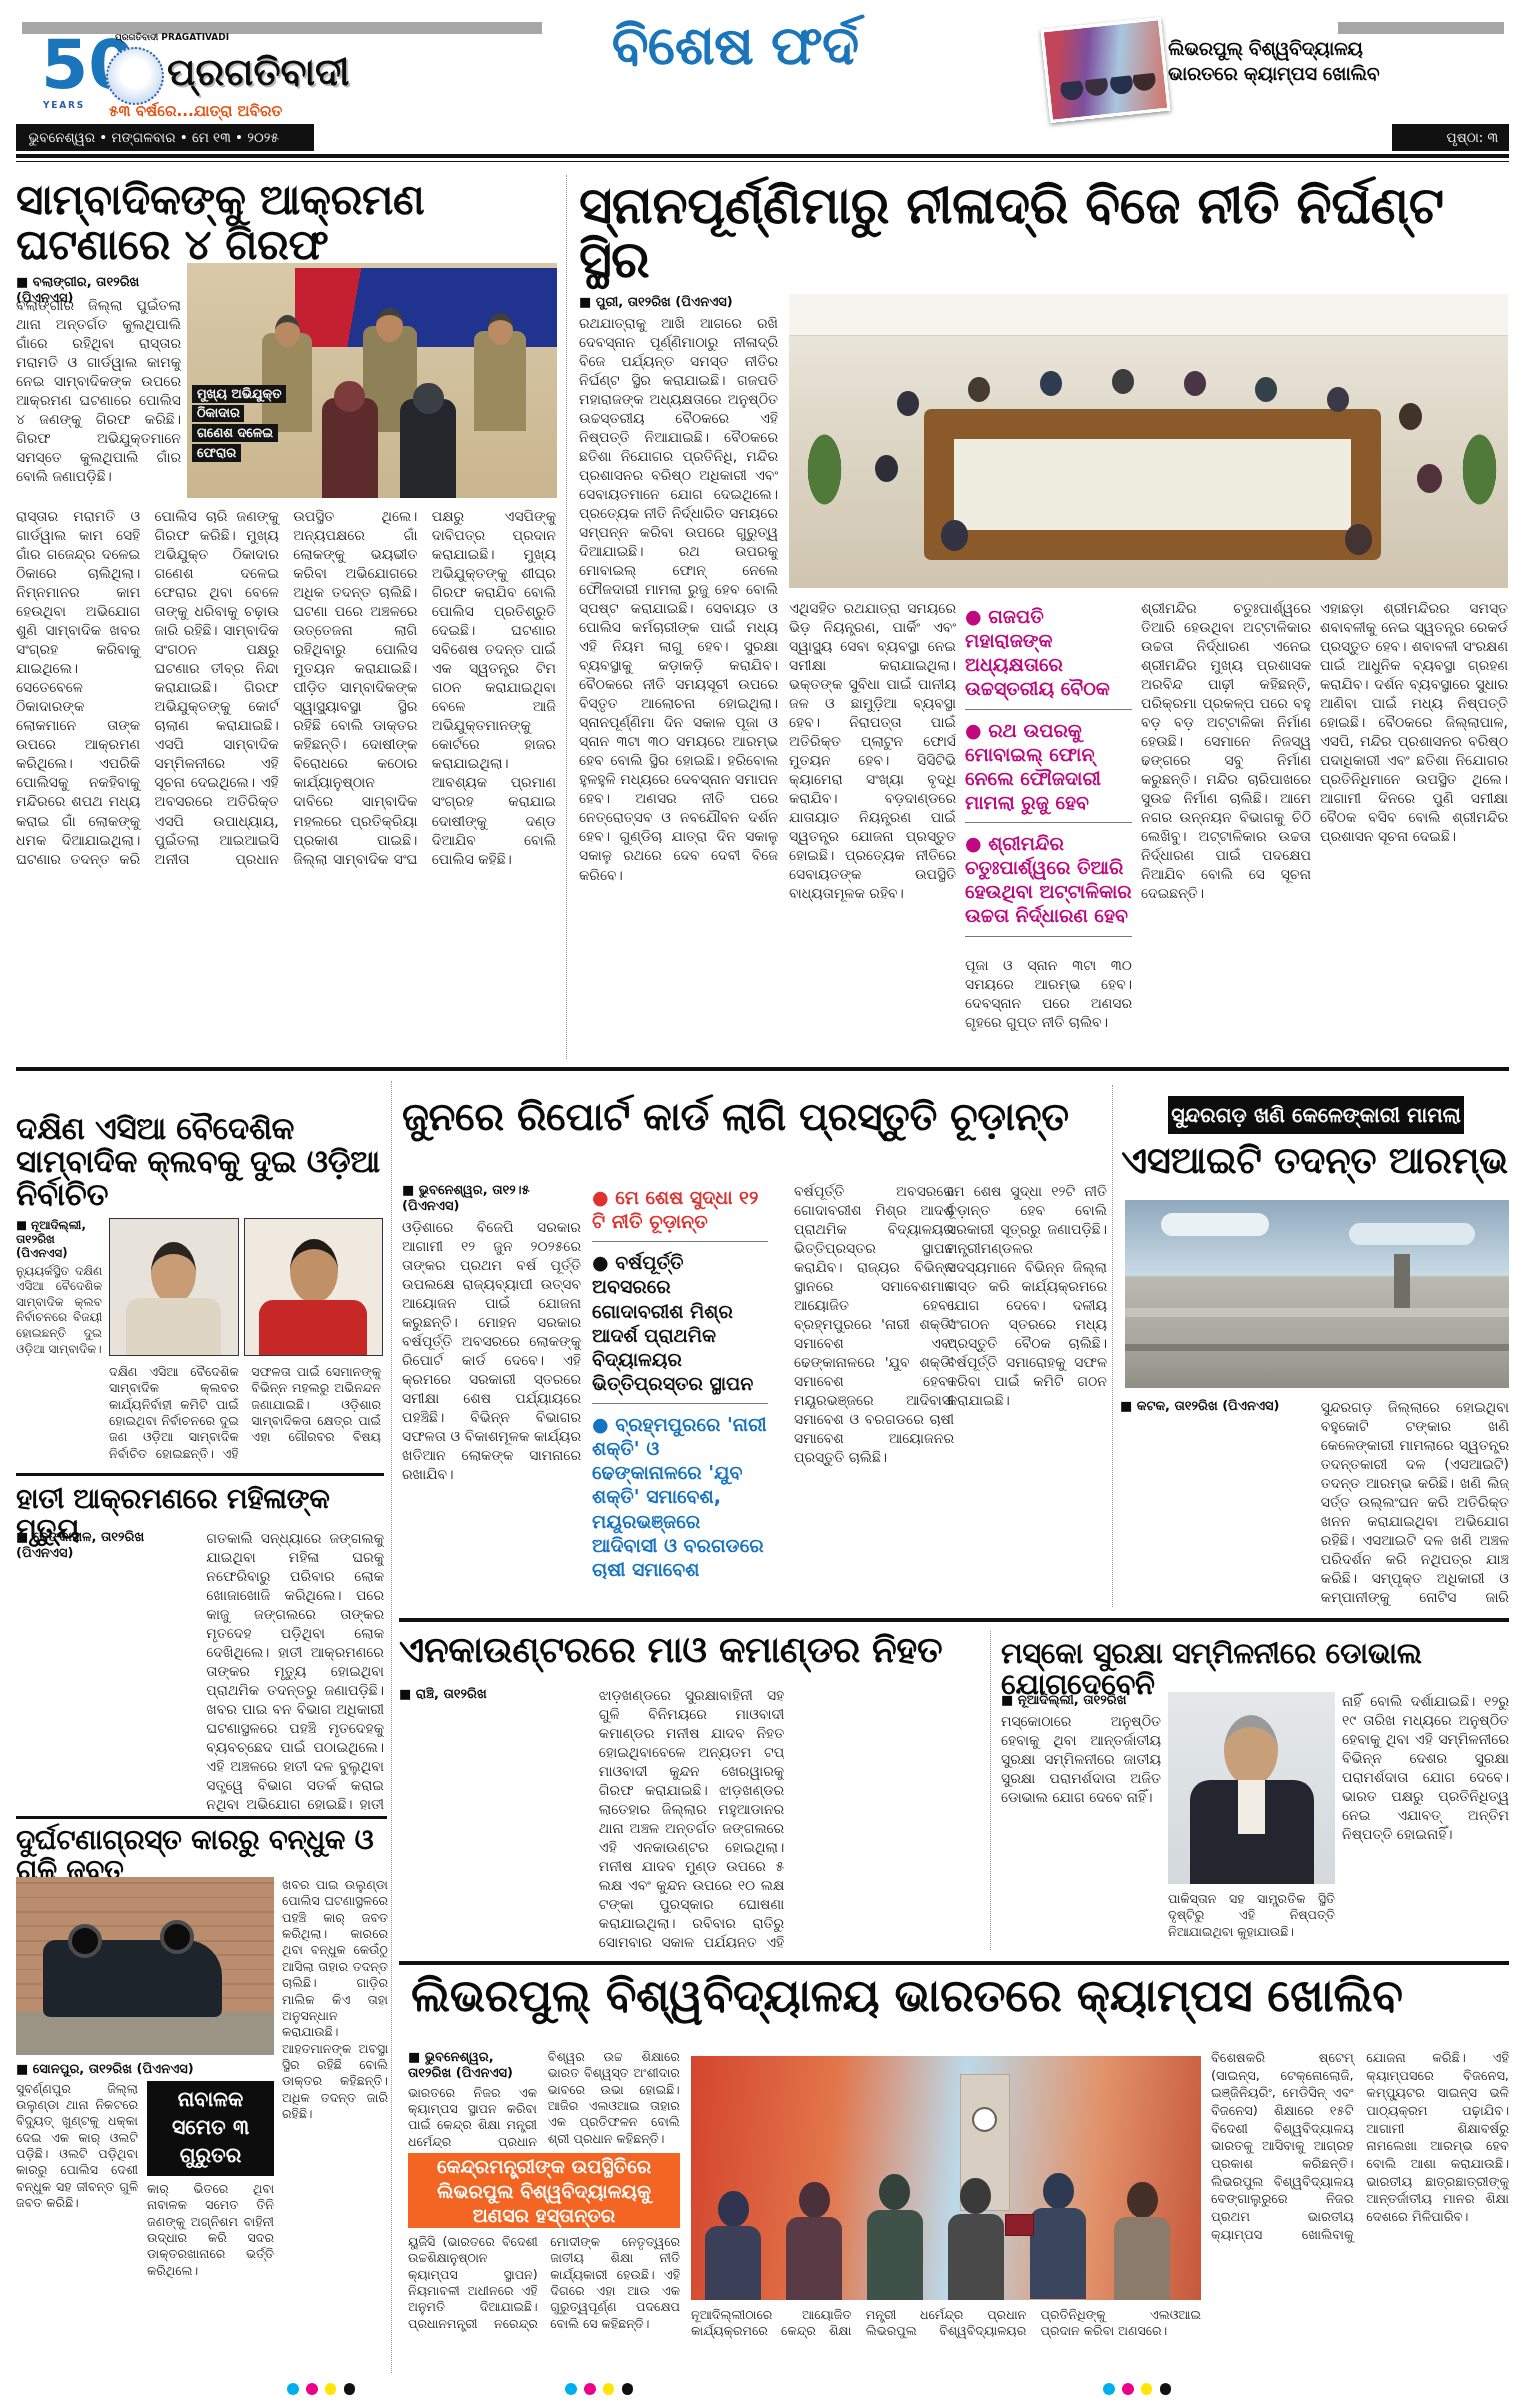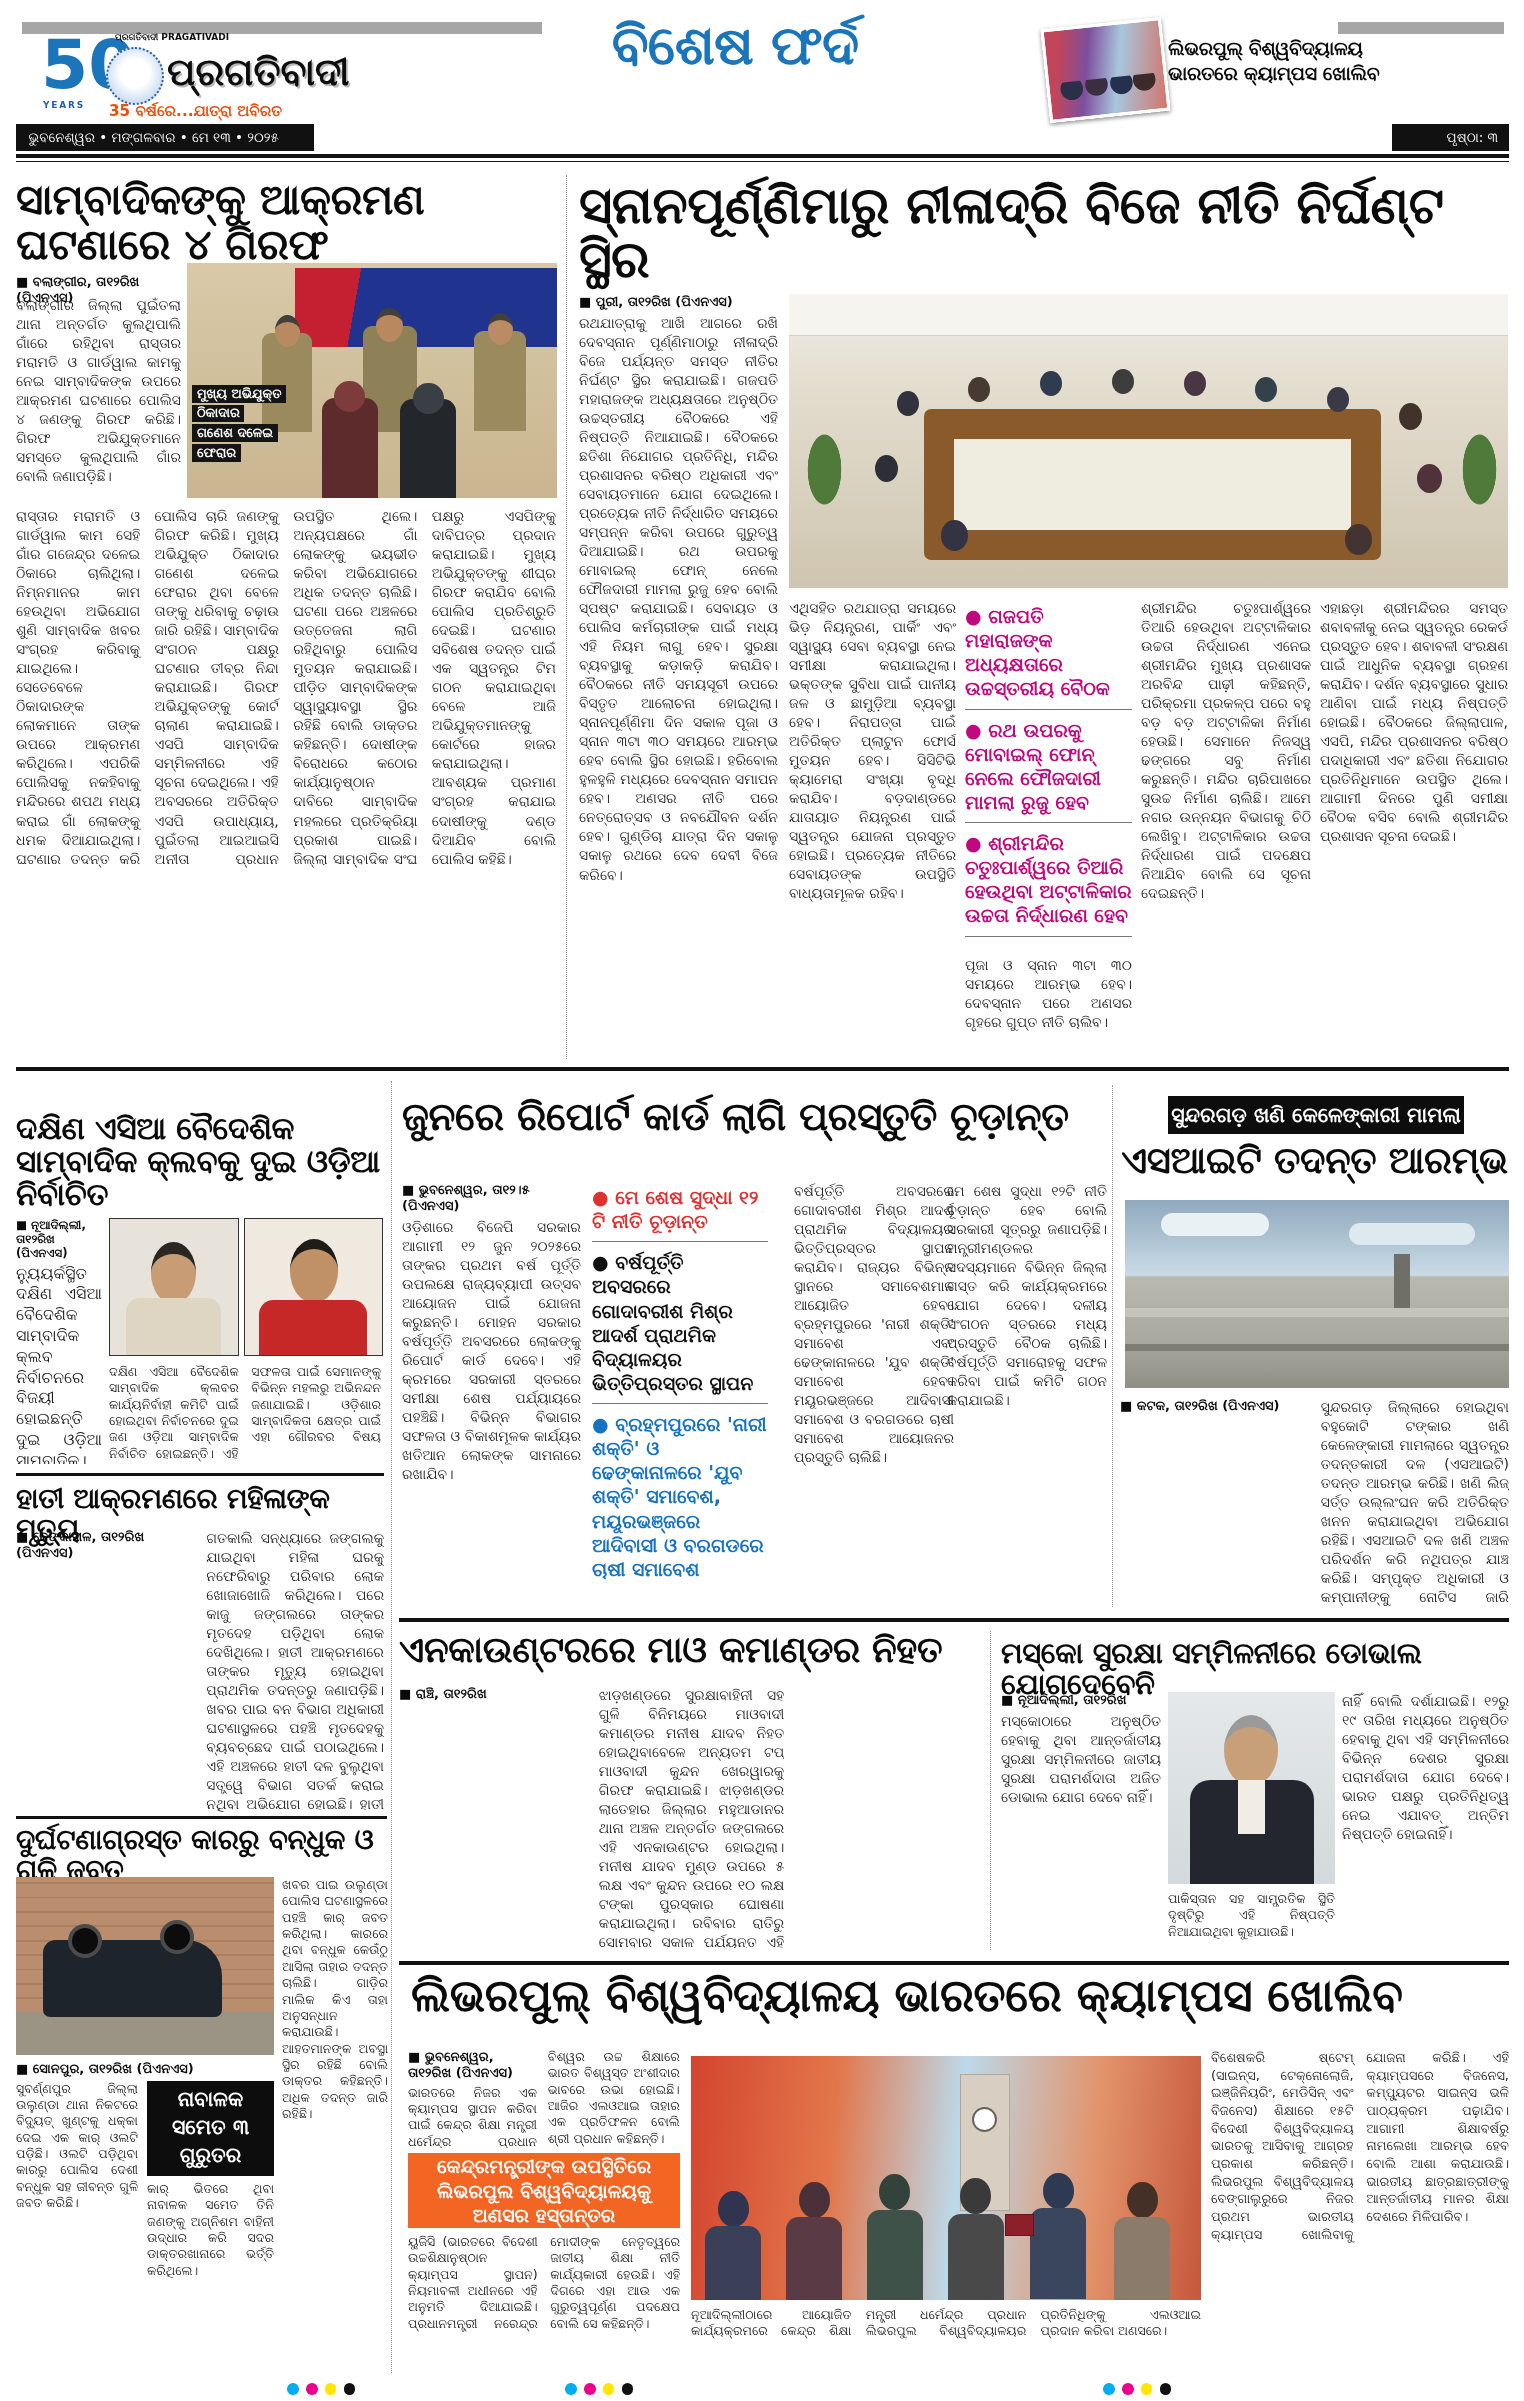--- a/index.html
+++ b/index.html
@@ -1,21 +1,21 @@
 <!DOCTYPE html>
 <html style="font-size:14.4px"><head>
 <meta charset="utf-8">
 <style>
   html,body{margin:0;padding:0;background:#e9e9e9;}
   .page{position:relative;width:1525px;height:2401px;background:#ffffff;margin:0 auto;
         font-family:"DejaVu Sans","Liberation Sans",sans-serif;color:#1c1c1c;overflow:hidden;}
   .abs{position:absolute;}
   .hl{font-weight:800;color:#0b0b0b;letter-spacing:-0.4px;line-height:1.06;}
   .body{font-size:14px;line-height:1.36;text-align:justify;color:#1d1d1d;overflow:hidden;}
-  .small{font-size:16px;line-height:1.3;}
+  .small{font-size:12px;line-height:1.3;}
   .byline{font-weight:700;font-size:13px;color:#0b0b0b;margin-bottom:3.6px;}
   .cols2{column-count:2;column-gap:12.6px;}
   .cols3{column-count:3;column-gap:14.4px;}
   .cols4{column-count:4;column-gap:14.4px;}
   .ruleh{background:#111;}
   .dotv{border-left:1.8px dotted #979797;width:0;}
   .photo{position:absolute;overflow:hidden;background:#ccc;}
   .bull{font-weight:800;font-size:19px;line-height:1.27;padding:8px 0;border-bottom:0.9px solid #777;}
   .bull:last-child{border-bottom:none;}
   .mag{color:#c0087f;} .redc{color:#e03131;} .bluc{color:#1673c2;} .blkc{color:#111;}
@@ -32,21 +32,21 @@
 <div class="page">
 
   <div class="abs" style="left:22.4px;top:22.4px;width:520px;height:11.7px;background:#a6a6a6;"></div>
   <div class="abs" style="left:1338px;top:22.4px;width:166px;height:11.7px;background:#a6a6a6;"></div>
 
   <div class="abs" style="left:41px;top:30.5px;font-size:68px;font-weight:800;color:#1b75bb;line-height:1;">50</div>
   <div class="abs head" style="left:106px;top:47px;width:54px;height:54px;border:2.7px dotted #2b5fa3;background:radial-gradient(circle at 50% 45%, #ffffff 35%, #cfe0f2 70%);"></div>
   <div class="abs" style="left:115px;top:32px;font-size:9px;font-weight:700;color:#111;">ପ୍ରଗତିବାଦୀ PRAGATIVADI</div>
   <div class="abs" style="left:167px;top:50px;font-size:38px;font-weight:900;color:#0d0d0d;text-shadow:1.8px 1.8px 0 #b9b9b9;">ପ୍ରଗତିବାଦୀ</div>
   <div class="abs" style="left:43px;top:100px;font-size:9px;font-weight:700;color:#2b5fa3;letter-spacing:1.8px;">YEARS</div>
-  <div class="abs" style="left:109px;top:102px;font-size:15.2px;font-weight:700;color:#e8500f;">35 ବର୍ଷରେ...ଯାତ୍ରା ଅବିରତ</div>
+  <div class="abs" style="left:109px;top:102px;font-size:15.2px;font-weight:700;color:#e8500f;">୫୩ ବର୍ଷରେ...ଯାତ୍ରା ଅବିରତ</div>
 
   <div class="abs" style="left:484px;top:14.4px;width:502px;text-align:center;font-size:54px;font-weight:800;color:#1b75bb;letter-spacing:-0.9px;">ବିଶେଷ ଫର୍ଦ</div>
 
   <div class="photo" style="left:1045px;top:23px;width:115px;height:88px;transform:rotate(-6deg);border:3.6px solid #fff;box-shadow:0 1.8px 4.5px rgba(0,0,0,.45);background:linear-gradient(100deg,#c2455a 12%,#7d4f9e 35%,#a8c6de 60%,#d2756a 100%);">
     <div class="abs" style="left:7.2px;bottom:0;width:100px;height:36px;background:radial-gradient(circle at 15% 20%, #2b2f4a 10.8px, transparent 11.7px),radial-gradient(circle at 40% 15%, #3a2f3f 10.8px, transparent 11.7px),radial-gradient(circle at 65% 18%, #24304e 10.8px, transparent 11.7px),radial-gradient(circle at 88% 15%, #3d2b2b 10.8px, transparent 11.7px);"></div>
   </div>
   <div class="abs hl" style="left:1168px;top:36px;width:244px;font-size:19px;line-height:1.3;">ଲିଭରପୁଲ୍ ବିଶ୍ୱବିଦ୍ୟାଳୟ ଭାରତରେ କ୍ୟାମ୍ପସ ଖୋଲିବ</div>
 
   <div class="abs" style="left:16px;top:124px;width:298px;height:27px;background:#111;color:#fff;font-size:13.5px;line-height:27px;padding-left:12.6px;box-sizing:border-box;">ଭୁବନେଶ୍ୱର • ମଙ୍ଗଳବାର • ମେ ୧୩ • ୨୦୨୫</div>
   <div class="abs" style="left:1392px;top:124px;width:117px;height:27px;background:#111;color:#fff;font-size:13.5px;line-height:27px;text-align:right;padding-right:10.8px;box-sizing:border-box;">ପୃଷ୍ଠା: ୩</div>

